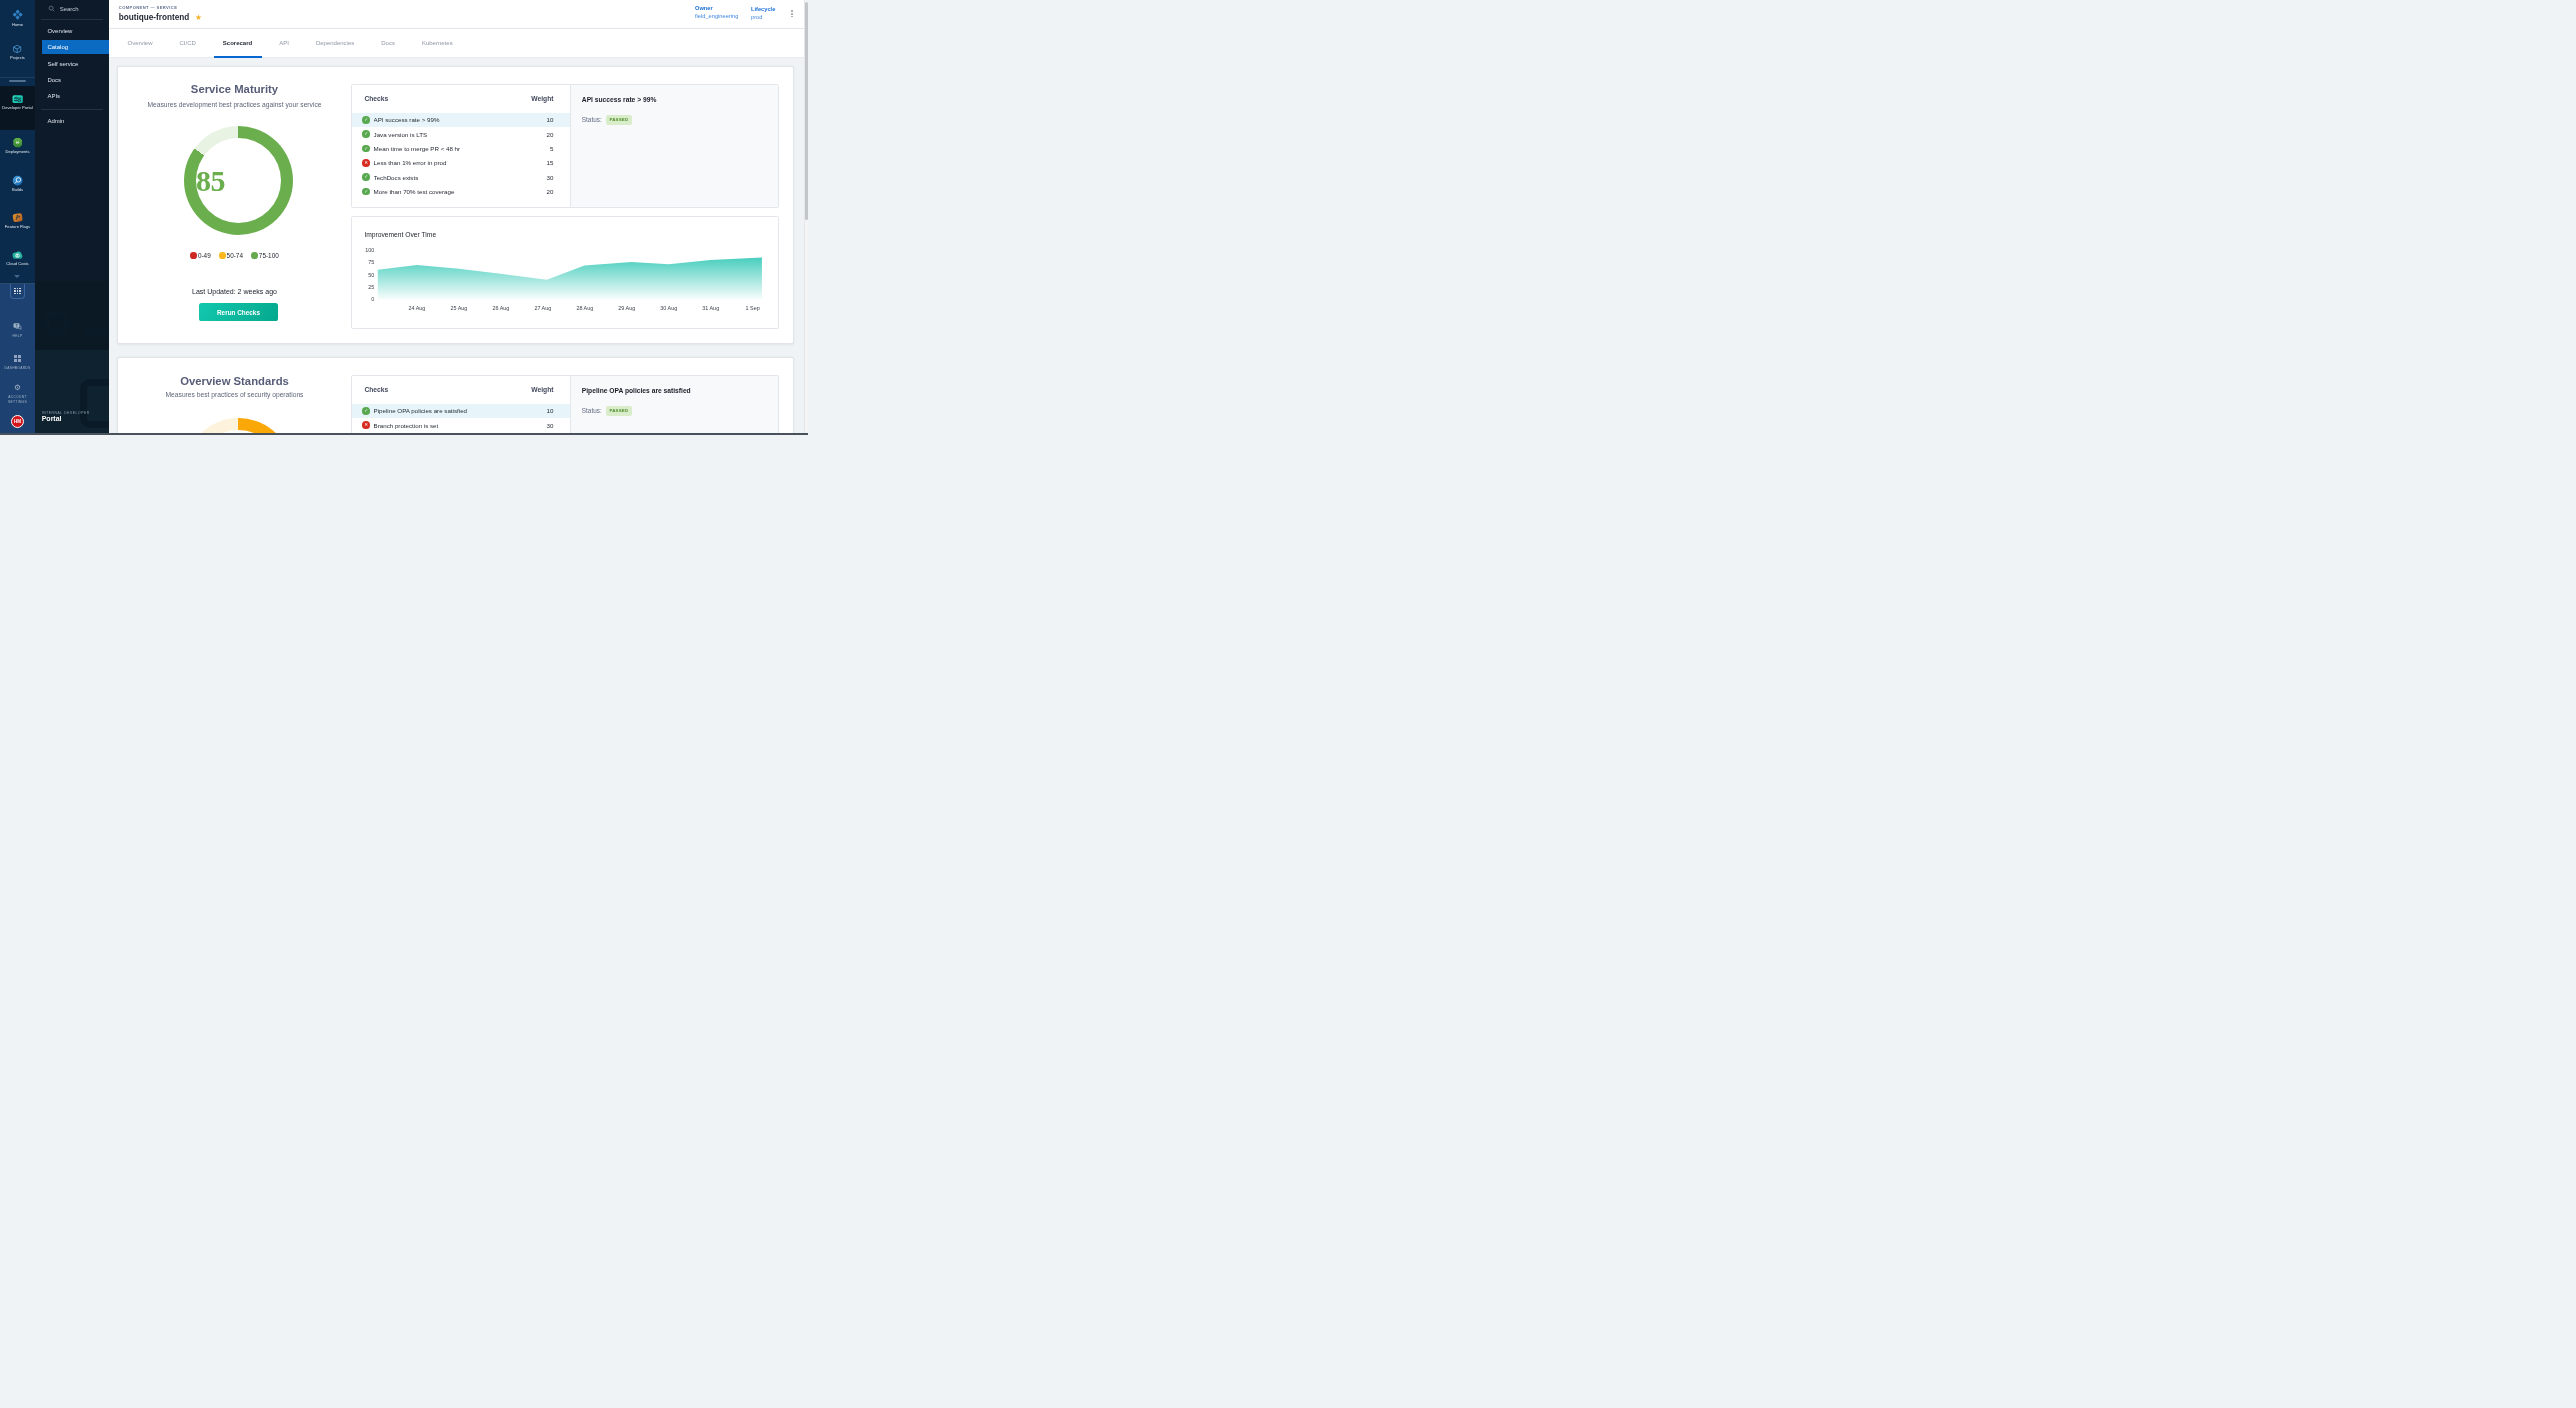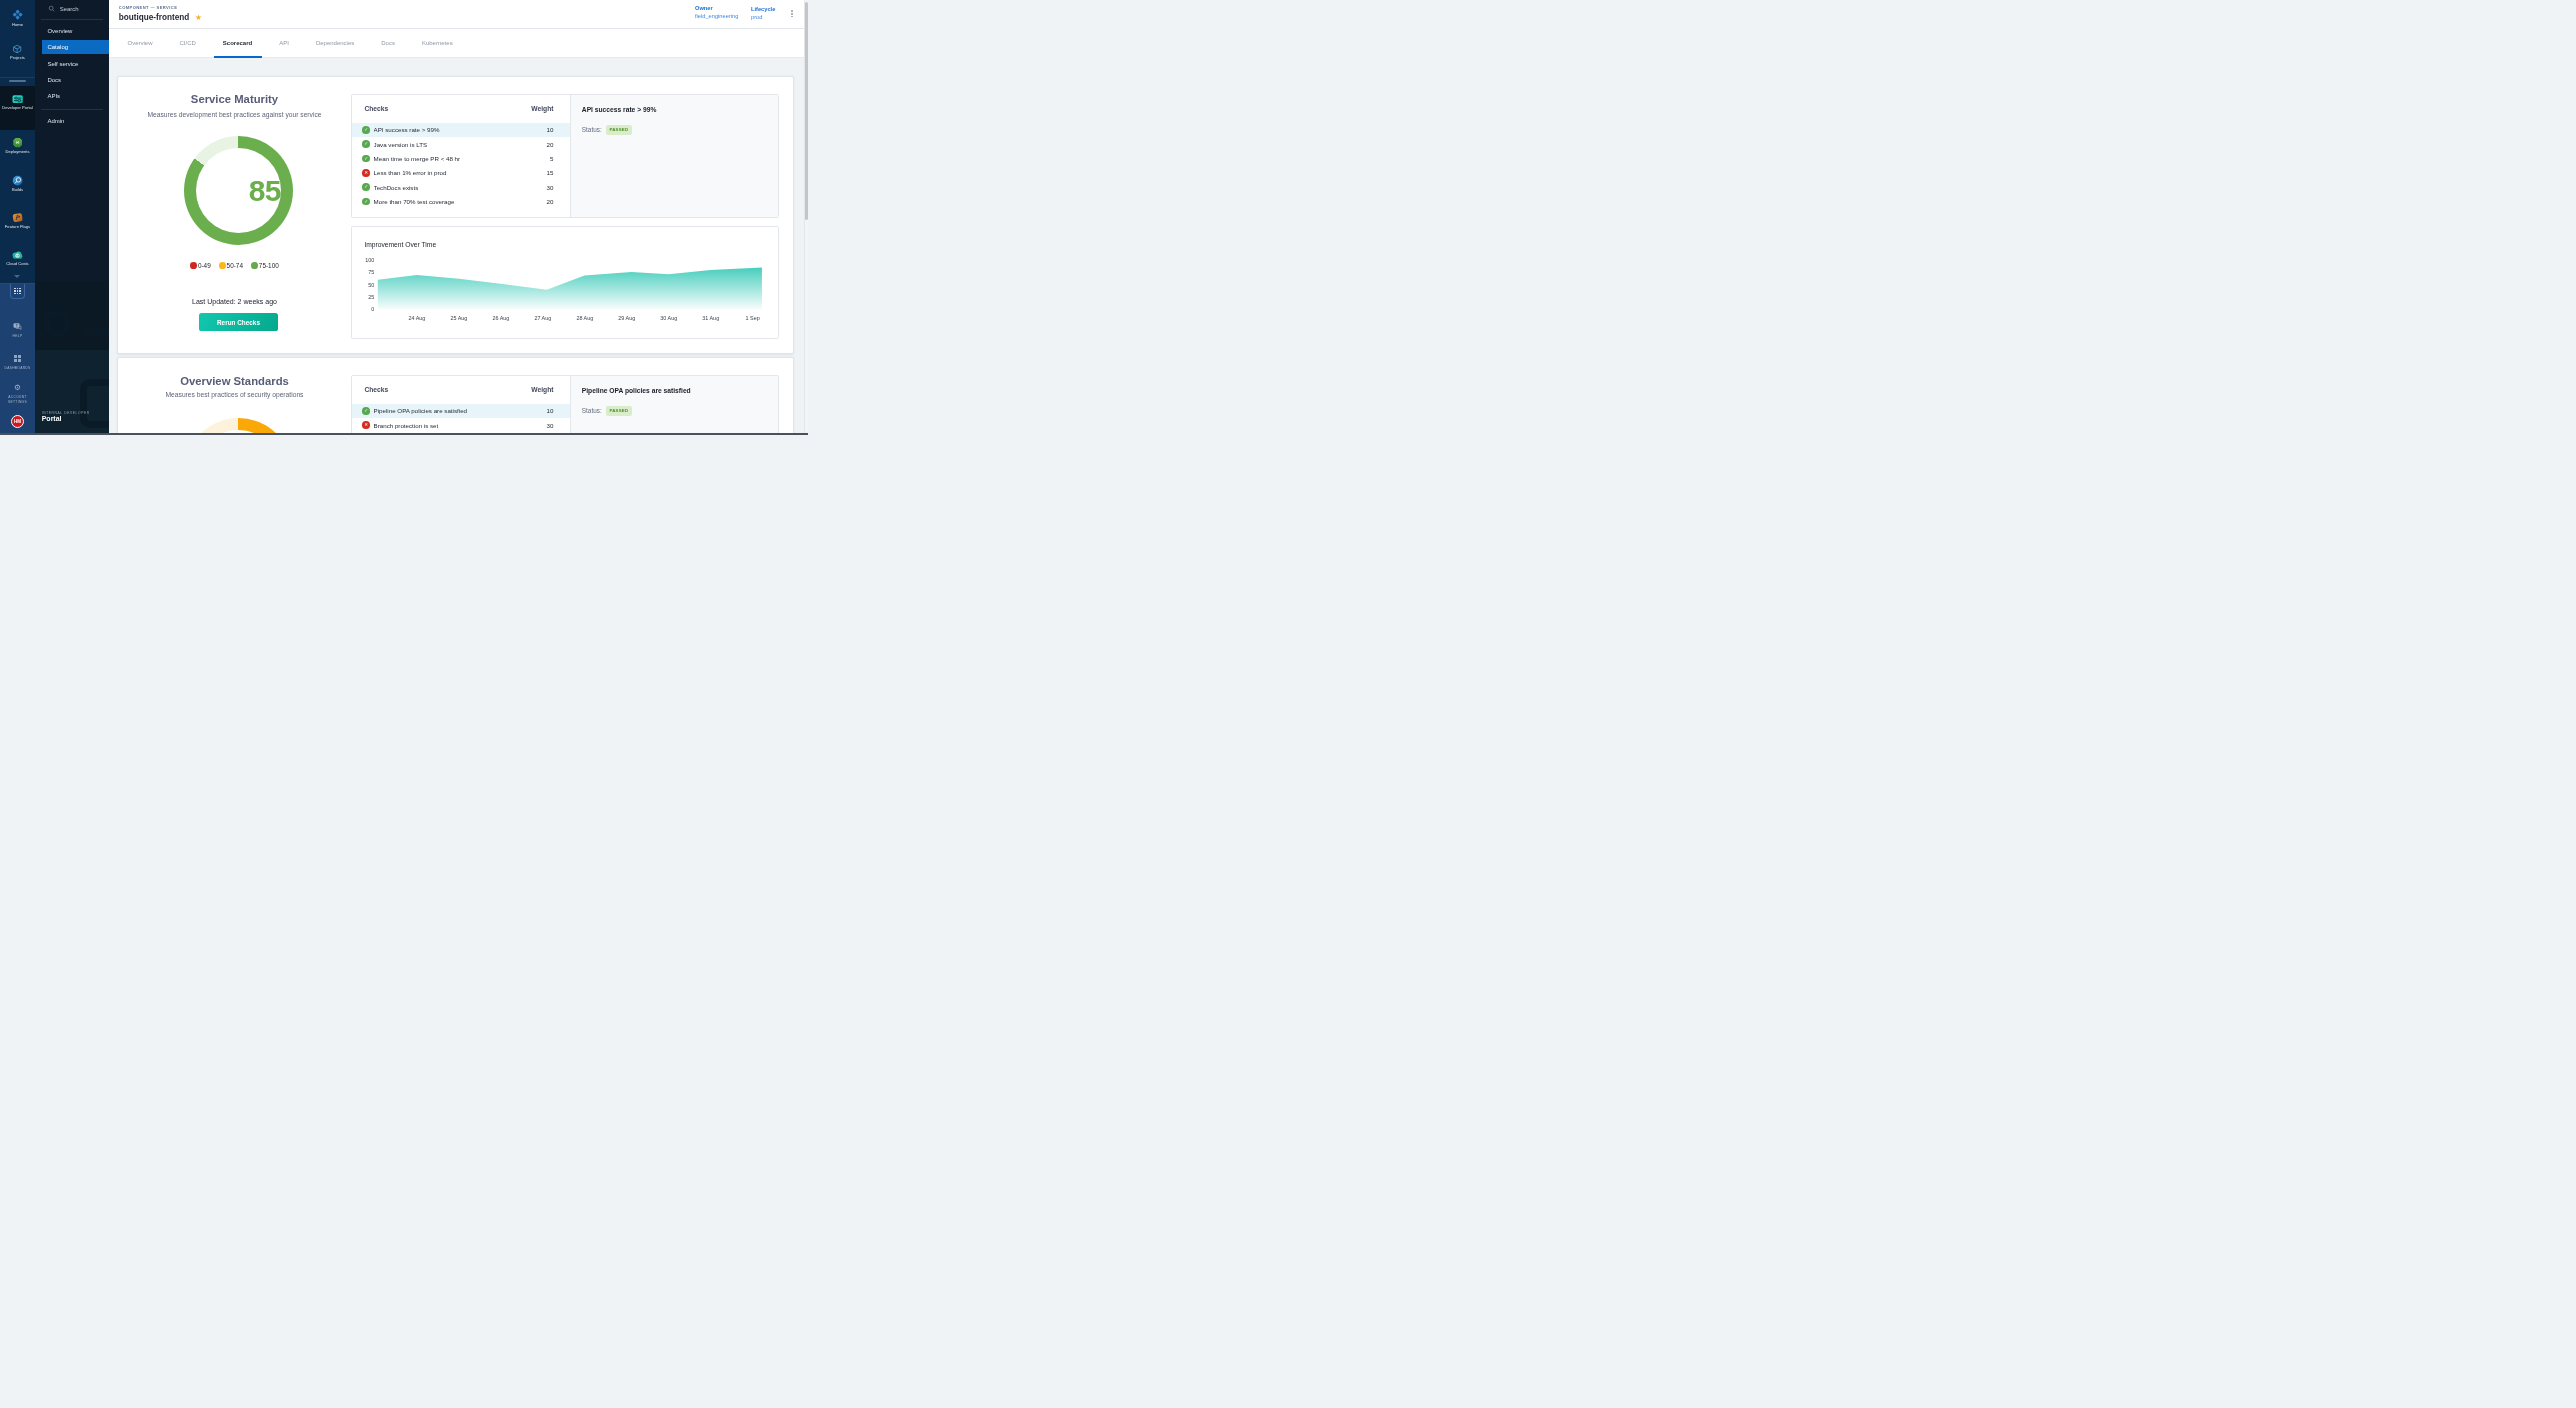--- a/index.html
+++ b/index.html
@@ -59,30 +59,30 @@
 
   .tabs-bar { position:absolute; left:109px; top:29px; width:695px; height:29px; background:#fff; border-bottom:0.5px solid #e8ebee; z-index:2; display:flex; align-items:center; padding-left:18.5px; gap:27px; }
   .tab { position:relative; font-size:6px; color:#8f96a6; cursor:pointer; height:29px; display:flex; align-items:center; }
   .tab.active { color:#1e2330; font-weight:bold; }
   .tab.active::after { content:""; position:absolute; left:-9.3px; right:-9.3px; bottom:0; height:1.5px; background:#0667d2; }
 
   .content-bg { position:absolute; left:109px; top:58px; width:695px; height:377px; background:#eff3f6; z-index:1; }
 
   
   .card { position:absolute; left:117px; width:677px; background:#fff; border:0.5px solid #e1e5e9; border-radius:2.1px; box-shadow:0 0.5px 2.1px rgba(31,45,61,.08); z-index:2; }
-  .card1 { top:76px; height:278px; }
+  .card1 { top:66px; height:278px; }
   .card2 { top:357px; height:134px; }
   .sc-title { position:absolute; left:0; width:233px; text-align:center; font-size:11.3px; font-weight:bold; color:#575d78; }
   .sc-sub { position:absolute; left:0; width:233px; text-align:center; font-size:6.7px; color:#5e6579; }
   .c1-title{top:15.5px} .c1-sub{top:34px} .c2-title{top:16.5px} .c2-sub{top:33px}
 
   .gauge { position:absolute; width:109px; height:109px; border-radius:50%; }
   .g1 { left:66px; top:59px; }
   .g2 { left:66px; top:60px; }
-  .gauge-inner { position:absolute; inset:12px; background:#fff; border-radius:50%; display:flex; align-items:center; justify-content:flex-end; }
+  .gauge-inner { position:absolute; inset:12px; background:#fff; border-radius:50%; display:flex; align-items:center; justify-content:flex-start;font-family:Liberation Serif, serif; }
   .score-num { font-size:30px; font-weight:bold; color:#6aae4d; letter-spacing:-0.5px; }
 
   .legend { position:absolute; left:0; top:185px; width:233px; display:flex; justify-content:center; gap:8.2px; }
   .legend-item { display:flex; align-items:center; gap:1px; font-size:6.4px; color:#22262e; }
   .legend-item i { width:6.7px; height:6.7px; border-radius:50%; display:inline-block; }
 
   .updated { position:absolute; left:0; top:221px; width:233px; text-align:center; font-size:7px; color:#202430; }
   .rerun-btn { position:absolute; left:81px; top:236px; width:79px; height:18px; border:none; border-radius:2.6px;
       background:linear-gradient(120deg,#12c7ae,#05a88d); color:#fff; font-size:6.4px; font-weight:bold; cursor:pointer; font-family:inherit; }
 

